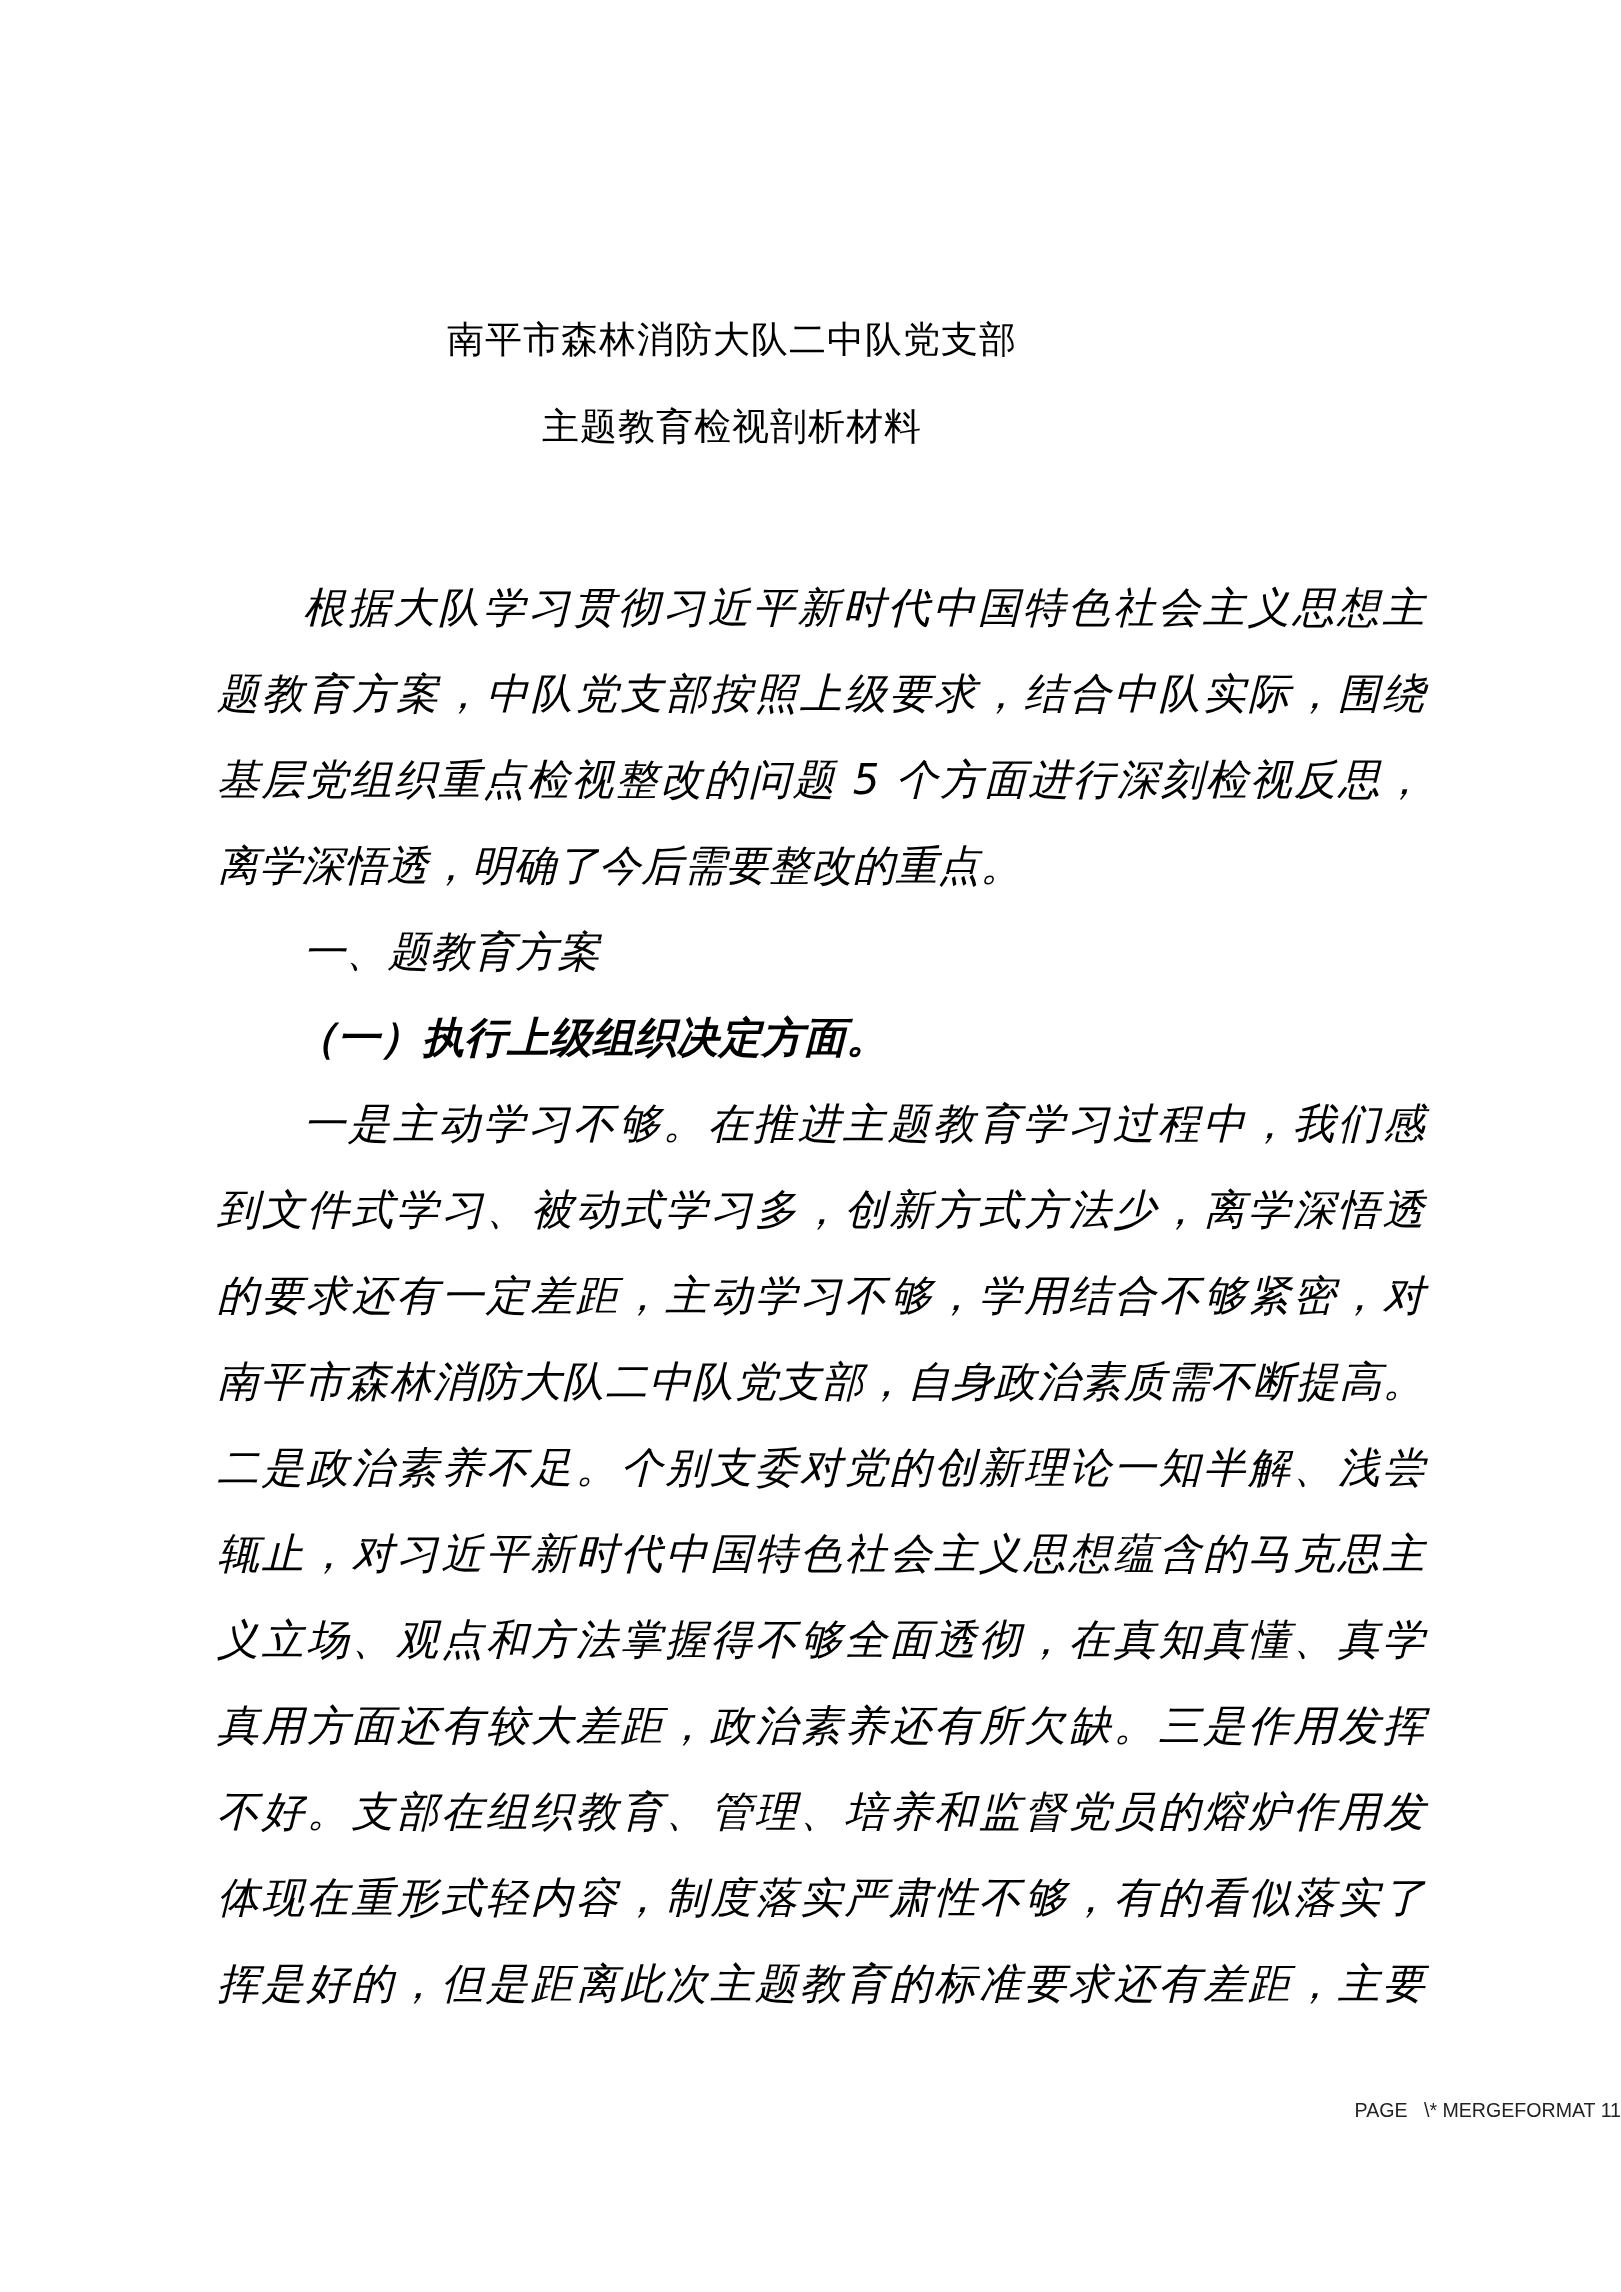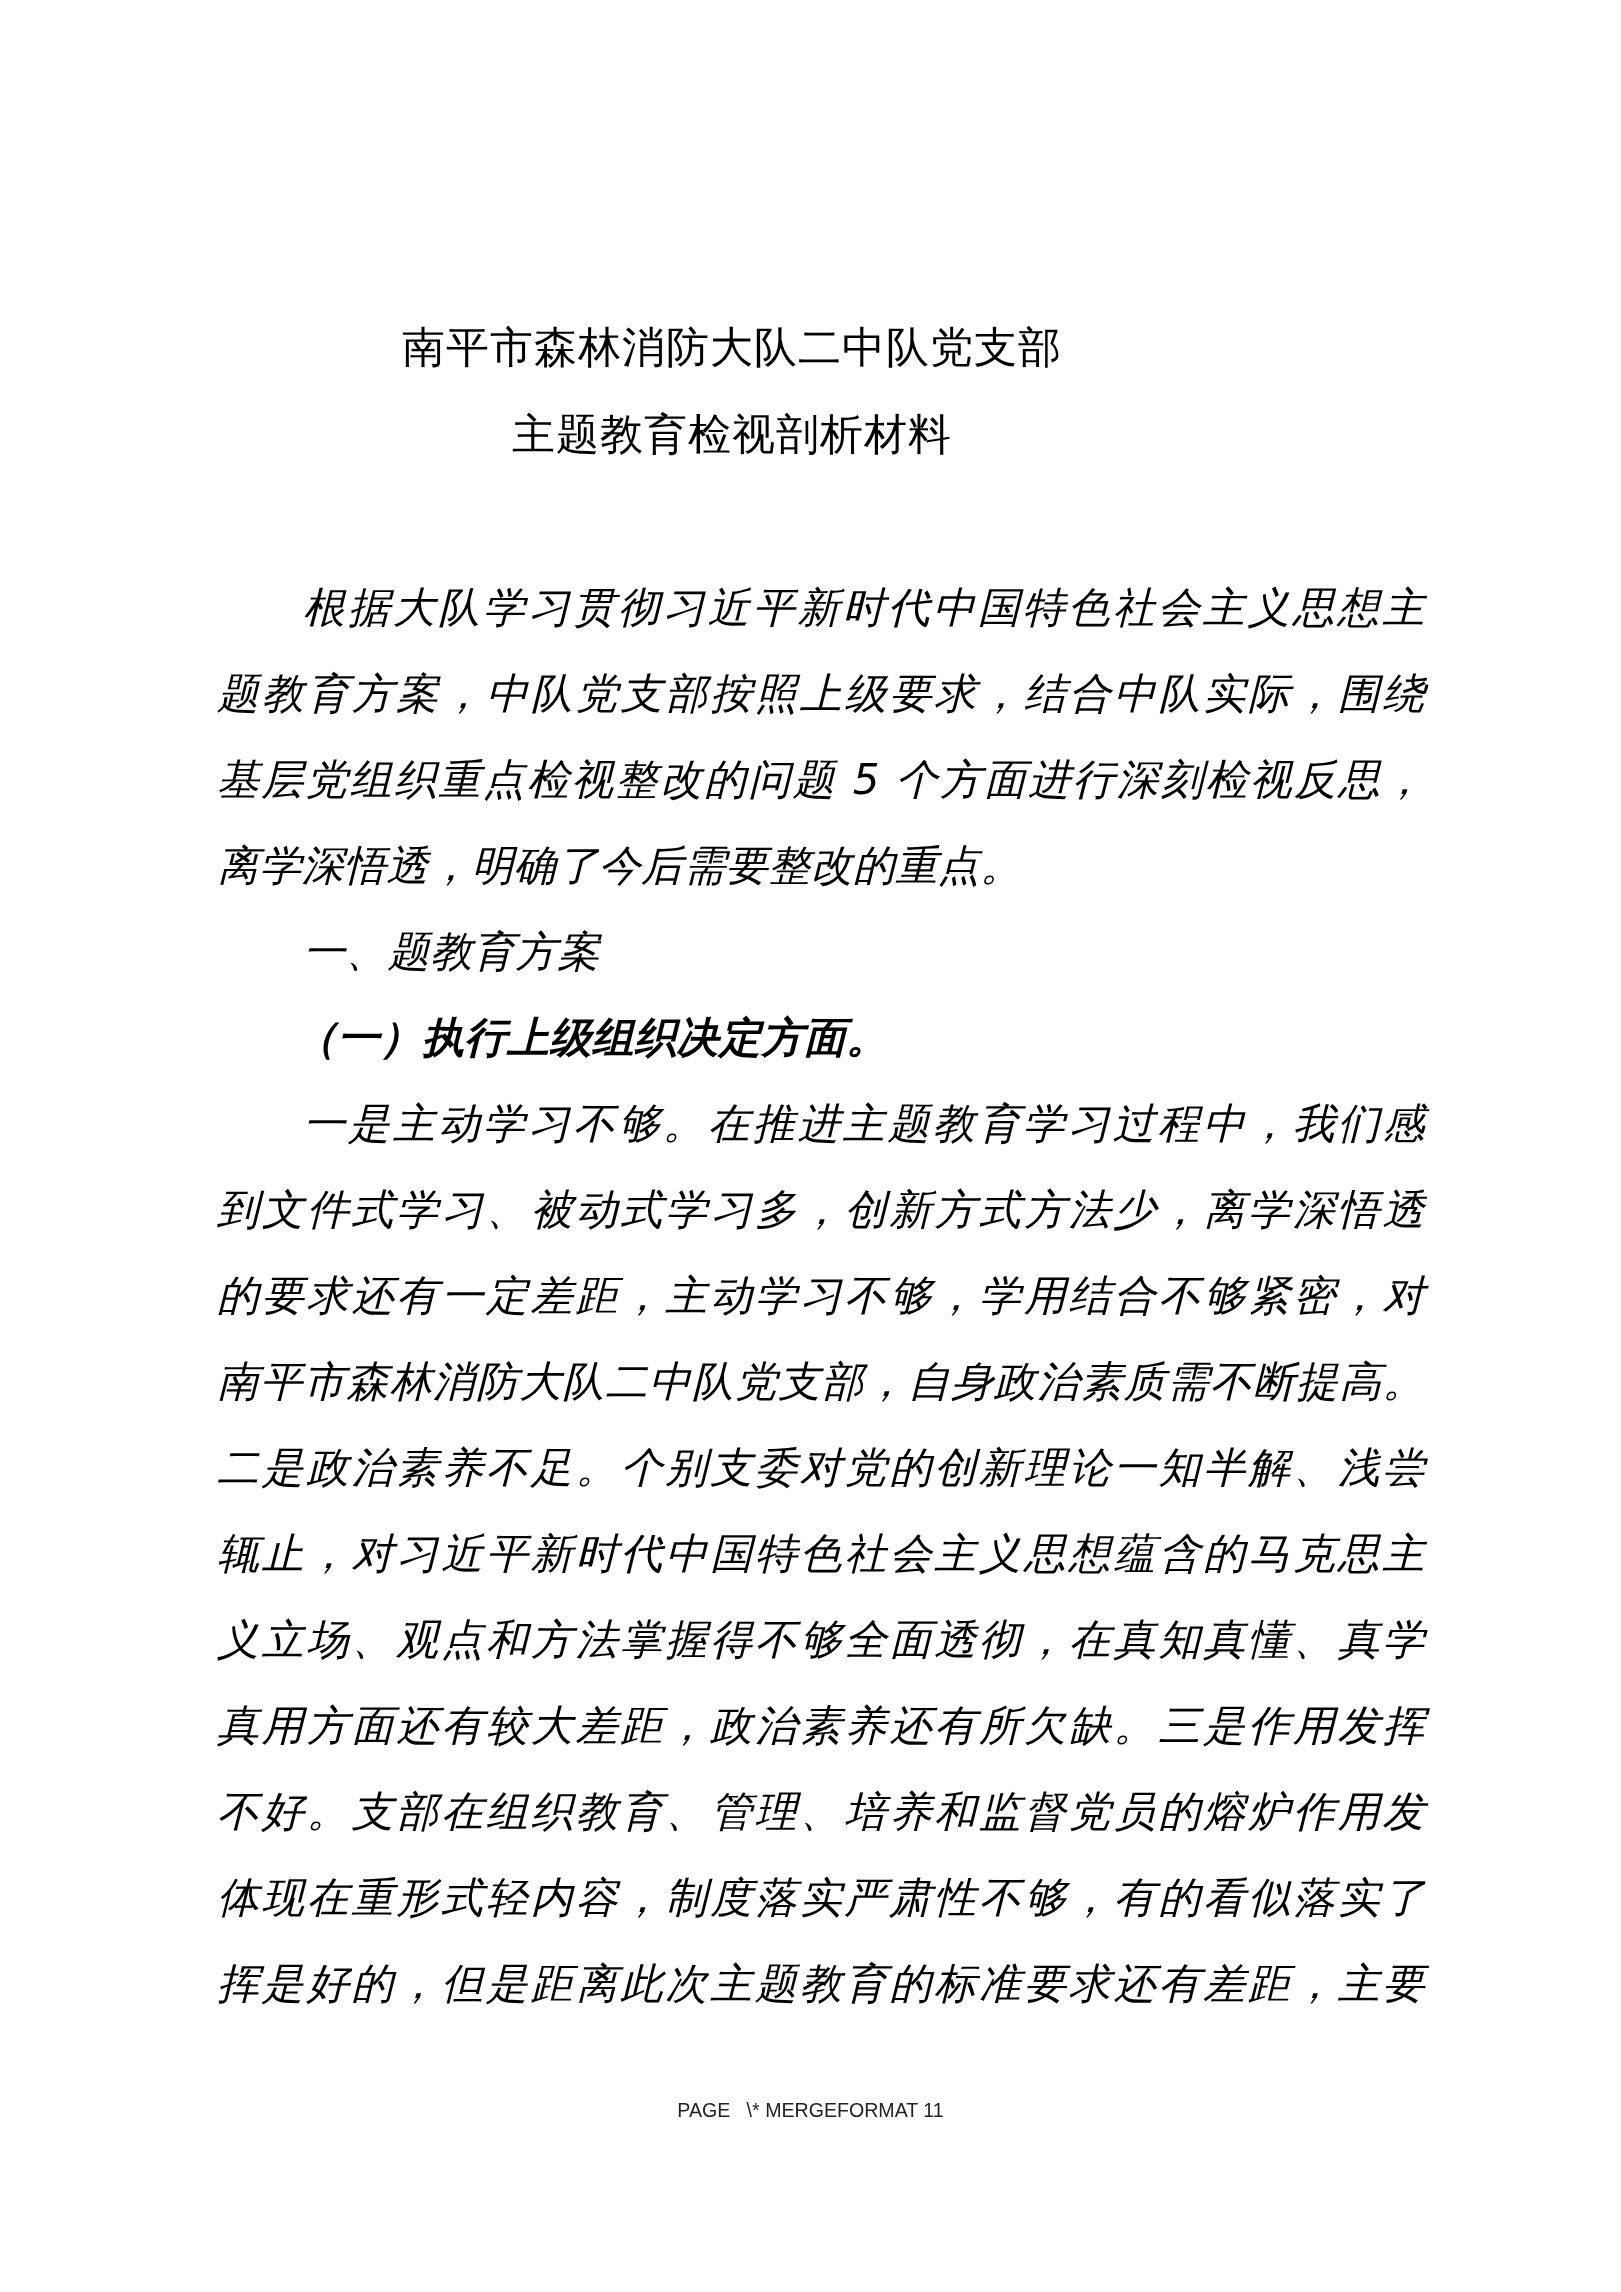--- a/index.html
+++ b/index.html
@@ -19,23 +19,23 @@
     position: absolute;
     left: 0; top: 0;
     width: 1621px;
     height: 2293px;
     background: #ffffff;
   }
   .title {
     position: absolute;
     left: 0;
     width: 1464px;
-    top: 304px;
+    top: 296px;
     text-align: center;
-    font-size: 43px;
+    font-size: 37px;
     line-height: 87px;
     font-weight: normal;
     letter-spacing: 1px;
     margin: 0;
   }
   .title .tline {
     display: block;
     white-space: nowrap;
   }
   .body {
@@ -70,21 +70,21 @@
     font-weight: bold;
     text-align: center;
     text-align-last: left;
     padding-left: 78px;
   }
   .footer {
     position: absolute;
     left: 0;
     width: 1621px;
     top: 2099px;
-    text-align: center;
+    text-align: right;
     font-family: "Liberation Sans", "DejaVu Sans", sans-serif;
     font-size: 19.6px;
     color: #222222;
     white-space: pre;
   }
 </style>
 </head>
 <body>
 
 <div class="page">

